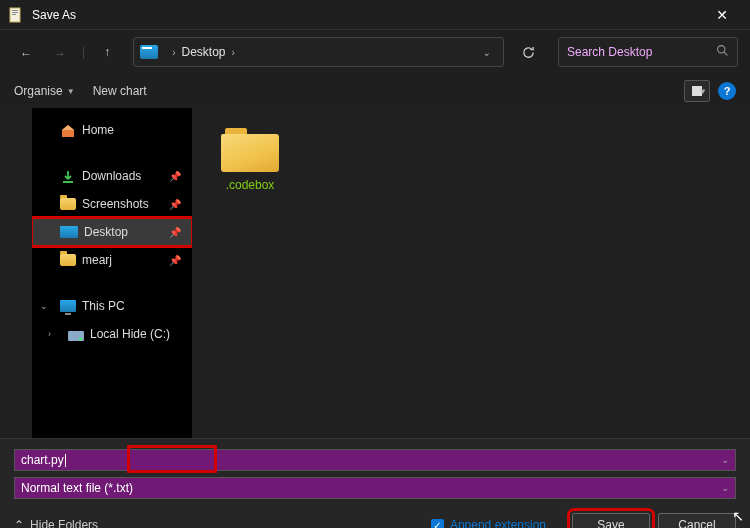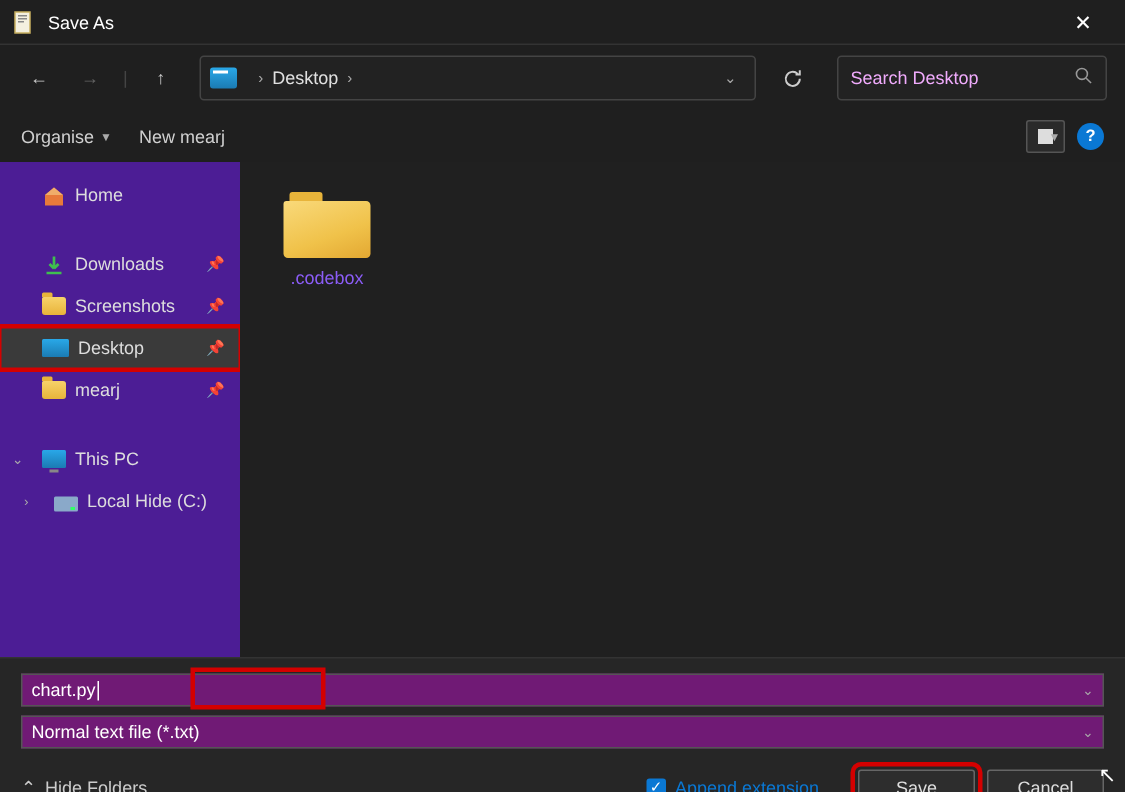--- a/index.html
+++ b/index.html
@@ -26,21 +26,21 @@
 .toolbar { height: 34px; background: #1f1f1f; display: flex; align-items: center; padding: 0 14px; gap: 18px; }
 .toolbar .org { color: #d0d0d0; cursor: pointer; display: flex; align-items: center; gap: 4px; }
 .toolbar .org .tri { font-size: 8px; color: #aaa; }
 .toolbar-right { margin-left: auto; display: flex; align-items: center; gap: 8px; }
 .view-btn { width: 26px; height: 22px; border: 1px solid #555; display: flex; align-items: center; justify-content: center; background: #2a2a2a; border-radius: 2px; position: relative; }
 .view-btn .sq { width: 10px; height: 10px; background: #ddd; }
 .view-btn .car { font-size: 8px; color: #aaa; position:absolute; right:2px; }
 .help-btn { width: 18px; height: 18px; border-radius: 50%; background: #0a78d4; color: #fff; display: flex; align-items: center; justify-content: center; font-size: 11px; font-weight: bold; }
 
 .body-area { display: flex; height: 330px; background: #202020; }
-.sidebar { width: 160px; background: #4c1d95; padding: 8px 0; overflow: hidden; }
+.sidebar { width: 160px; background: #000000; padding: 8px 0; overflow: hidden; margin-left: 32px; }
 .side-item { height: 28px; display: flex; align-items: center; padding: 0 10px 0 28px; gap: 6px; color: #ddd; cursor: pointer; position: relative; }
 .side-item.sel { background: #3a3a3a; }
 .side-item .pin { margin-left: auto; color: #888; font-size: 10px; }
 .side-item .exp { position: absolute; left: 8px; color: #aaa; font-size: 9px; }
 .side-group { margin-top: 18px; }
 .side-sub { padding-left: 36px; }
 
 .hi-red { outline: 3px solid #d40000; outline-offset: -1px; }
 
 .ic { width: 16px; height: 14px; display: inline-block; flex-shrink: 0; }
@@ -57,21 +57,21 @@
 
 .content { flex: 1; background: #202020; padding: 14px 10px; display: flex; align-items: flex-start; gap: 24px; }
 .folder-item { width: 96px; display: flex; flex-direction: column; align-items: center; gap: 6px; cursor: pointer; padding: 6px 0; }
 .folder-big { width: 58px; height: 44px; position: relative; }
 .folder-big .tab { position: absolute; top: 0; left: 4px; width: 22px; height: 8px; background: #e8b43a; border-radius: 2px 2px 0 0; }
 .folder-big .bod { position: absolute; top: 6px; left: 0; width: 58px; height: 38px; background: linear-gradient(160deg,#f9d97a 0%,#f0c24a 60%,#e3a832 100%); border-radius: 2px 3px 3px 3px; }
 .folder-big.filled .paper { position: absolute; top: 2px; left: 10px; width: 36px; height: 28px; background: #fff; border-radius: 2px; box-shadow: 0 1px 2px rgba(0,0,0,.4); }
 .folder-big.filled .paper::after { content:""; position:absolute; bottom:4px; left:6px; width:14px; height:10px; border:2px solid #7fb84a; border-radius:50% 50% 50% 0; transform:rotate(-15deg); }
 .folder-big.filled .pen { position:absolute; top:-2px; right:8px; width:3px; height:22px; background:#d4a838; transform:rotate(18deg); border-radius:1px; }
 .folder-big.filled .front { position:absolute; bottom:0; left:0; width:58px; height:26px; background:linear-gradient(160deg,#f9d97a,#e3a832); border-radius:2px 2px 3px 3px; transform:perspective(80px) rotateX(-8deg); transform-origin:bottom; }
-.folder-item .lbl { color: #8b5cf6; font-size: 12px; text-align: center; }
+.folder-item .lbl { color: #84cc16; font-size: 12px; text-align: center; }
 
 .footer { background: #262626; padding: 10px 14px 8px; border-top: 1px solid #333; position: relative; }
 .frow { display: flex; align-items: center; margin-bottom: 6px; }
 .frow .lab { width: 130px; text-align: right; padding-right: 10px; color: #ccc; }
 .frow .lab u { text-decoration: underline; }
 .frow .inp { flex: 1; height: 22px; background: #701a75; border: 1px solid #555; color: #fff; padding: 0 6px; display: flex; align-items: center; position: relative; }
 .frow .inp .car { position: absolute; right: 6px; color: #aaa; font-size: 9px; }
 .fn-hi { position: absolute; border: 3px solid #d40000; }
 
 .footer-bot { display: flex; align-items: center; margin-top: 14px; }
@@ -127,21 +127,21 @@
     </span>
   </div>
 </div>
 
 <div class="toolbar">
   <div class="org">
     <span>Organise</span>
     <span class="tri">▼</span>
   </div>
   <div class="org">
-    <span>New mearj</span>
+    <span>New chart</span>
   </div>
   <div class="toolbar-right">
     <div class="view-btn">
       <span class="sq"></span>
       <span class="car">▼</span>
     </div>
     <div class="help-btn">?</div>
   </div>
 </div>
 

